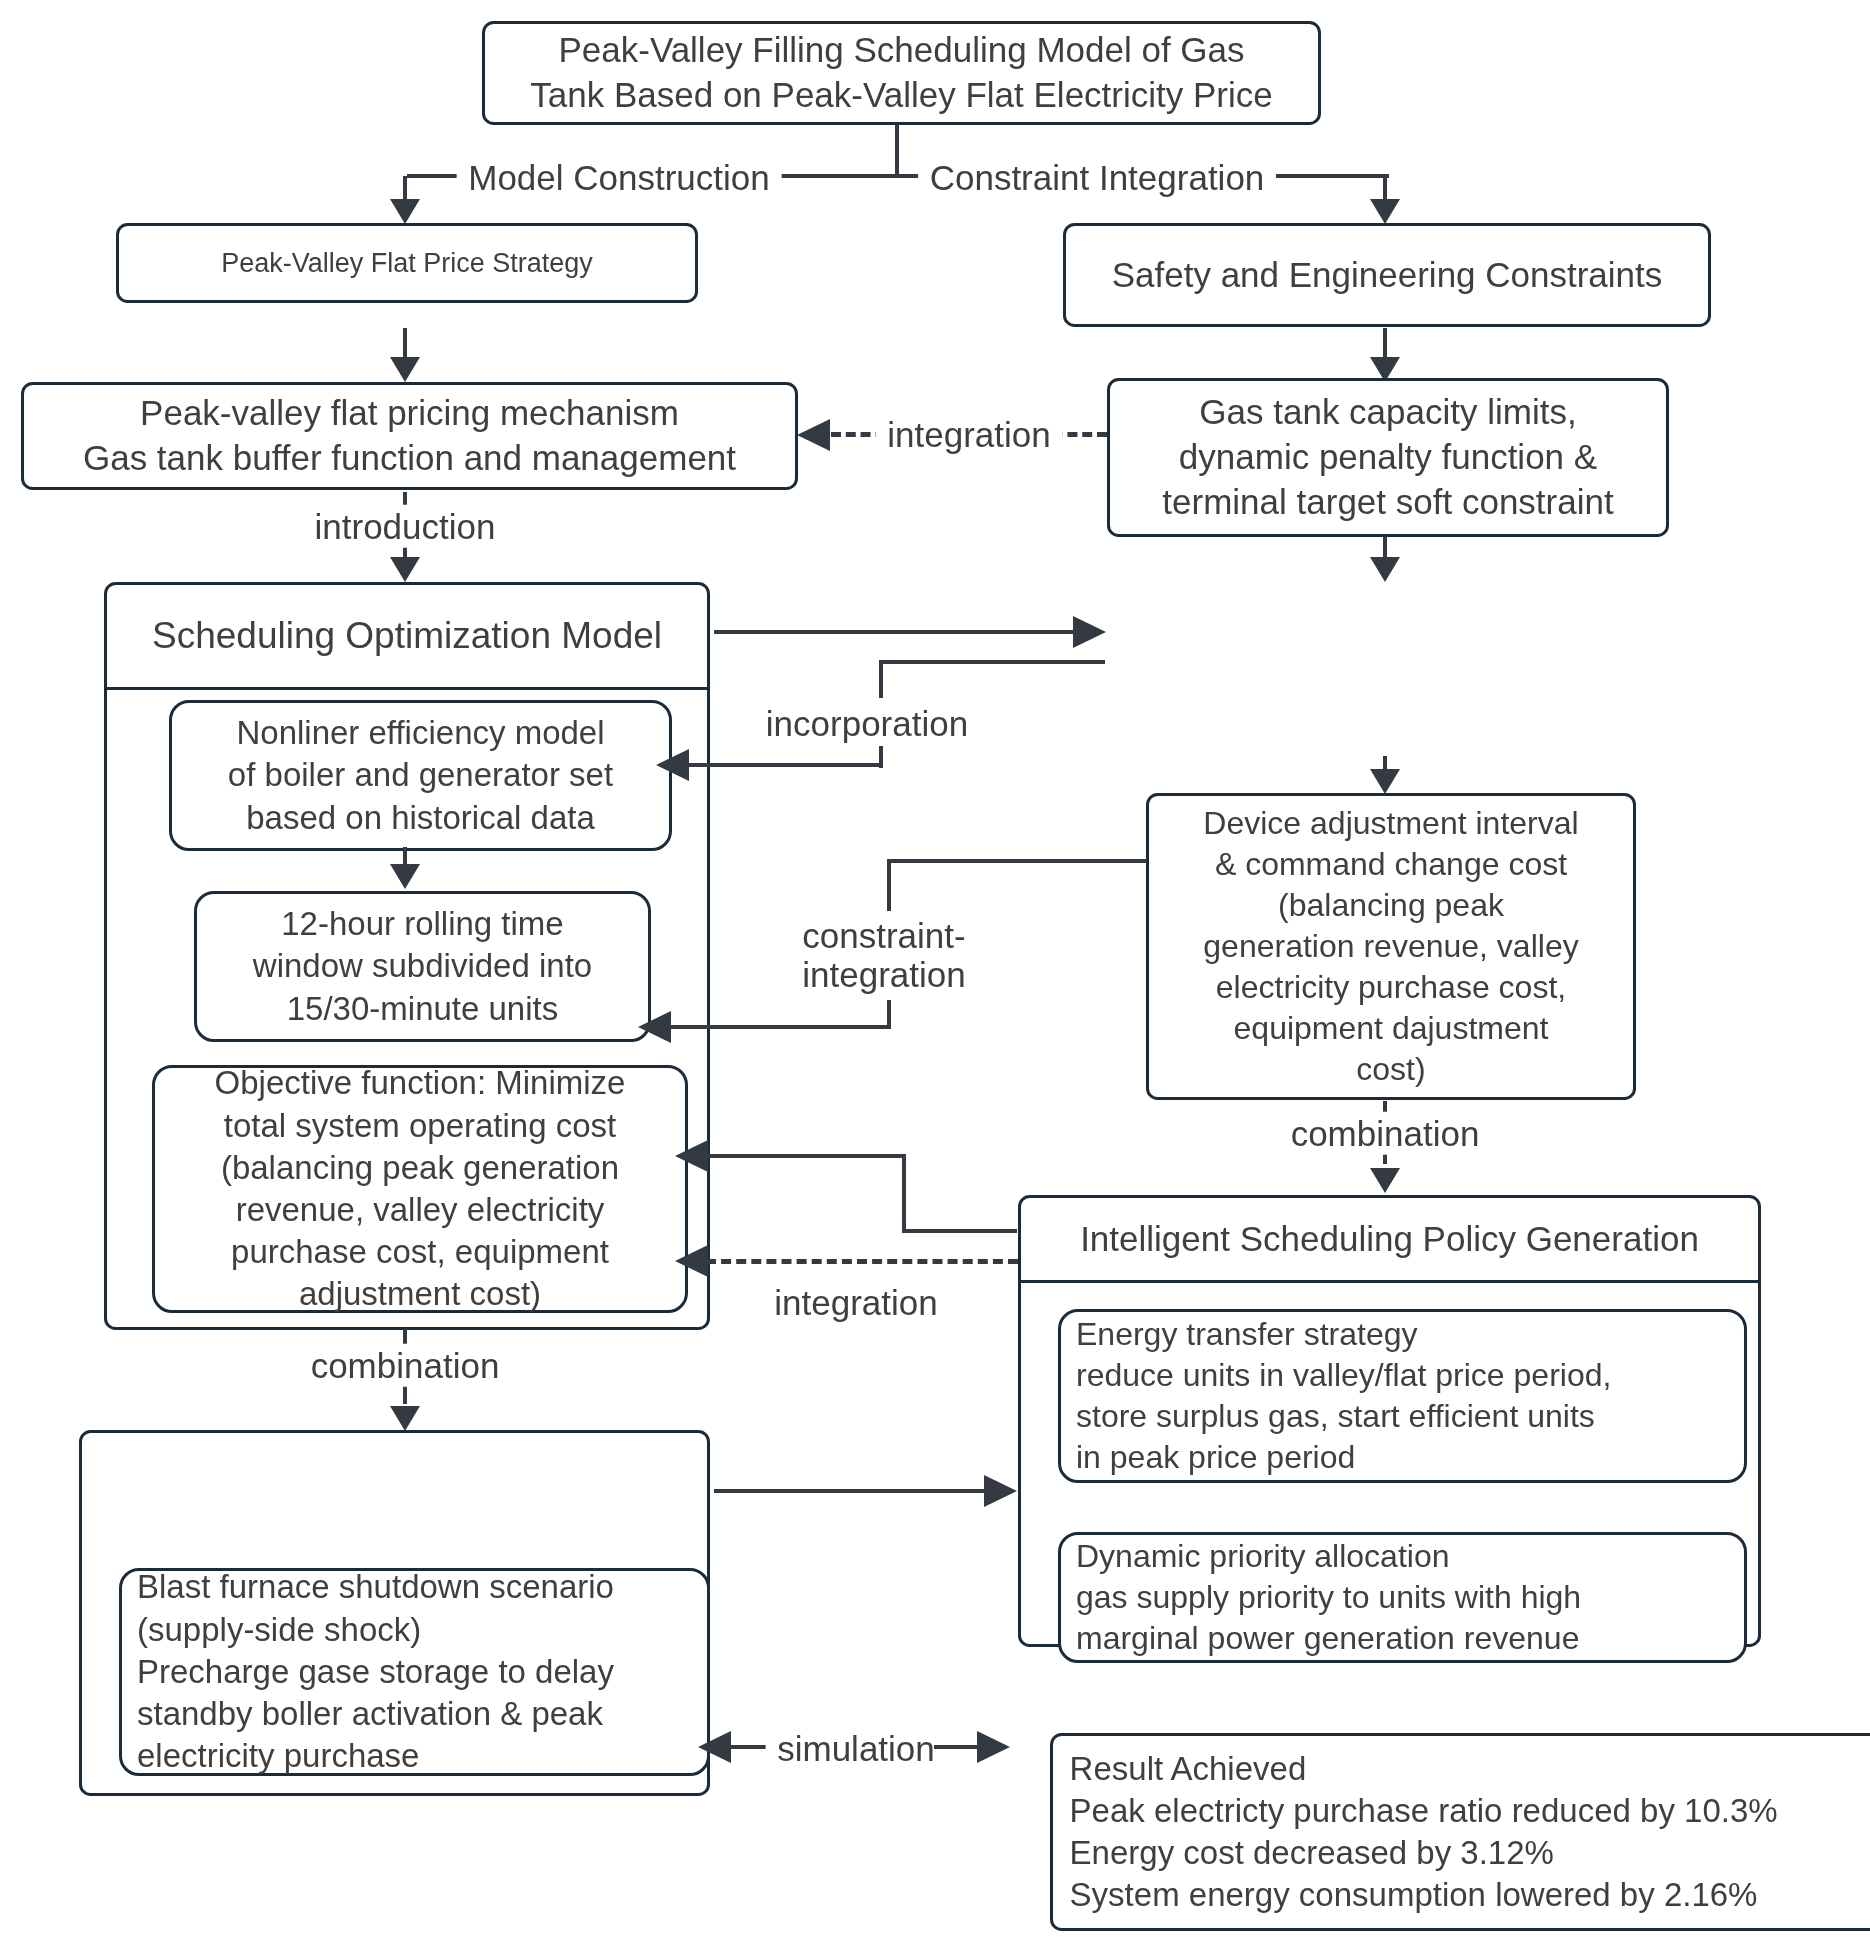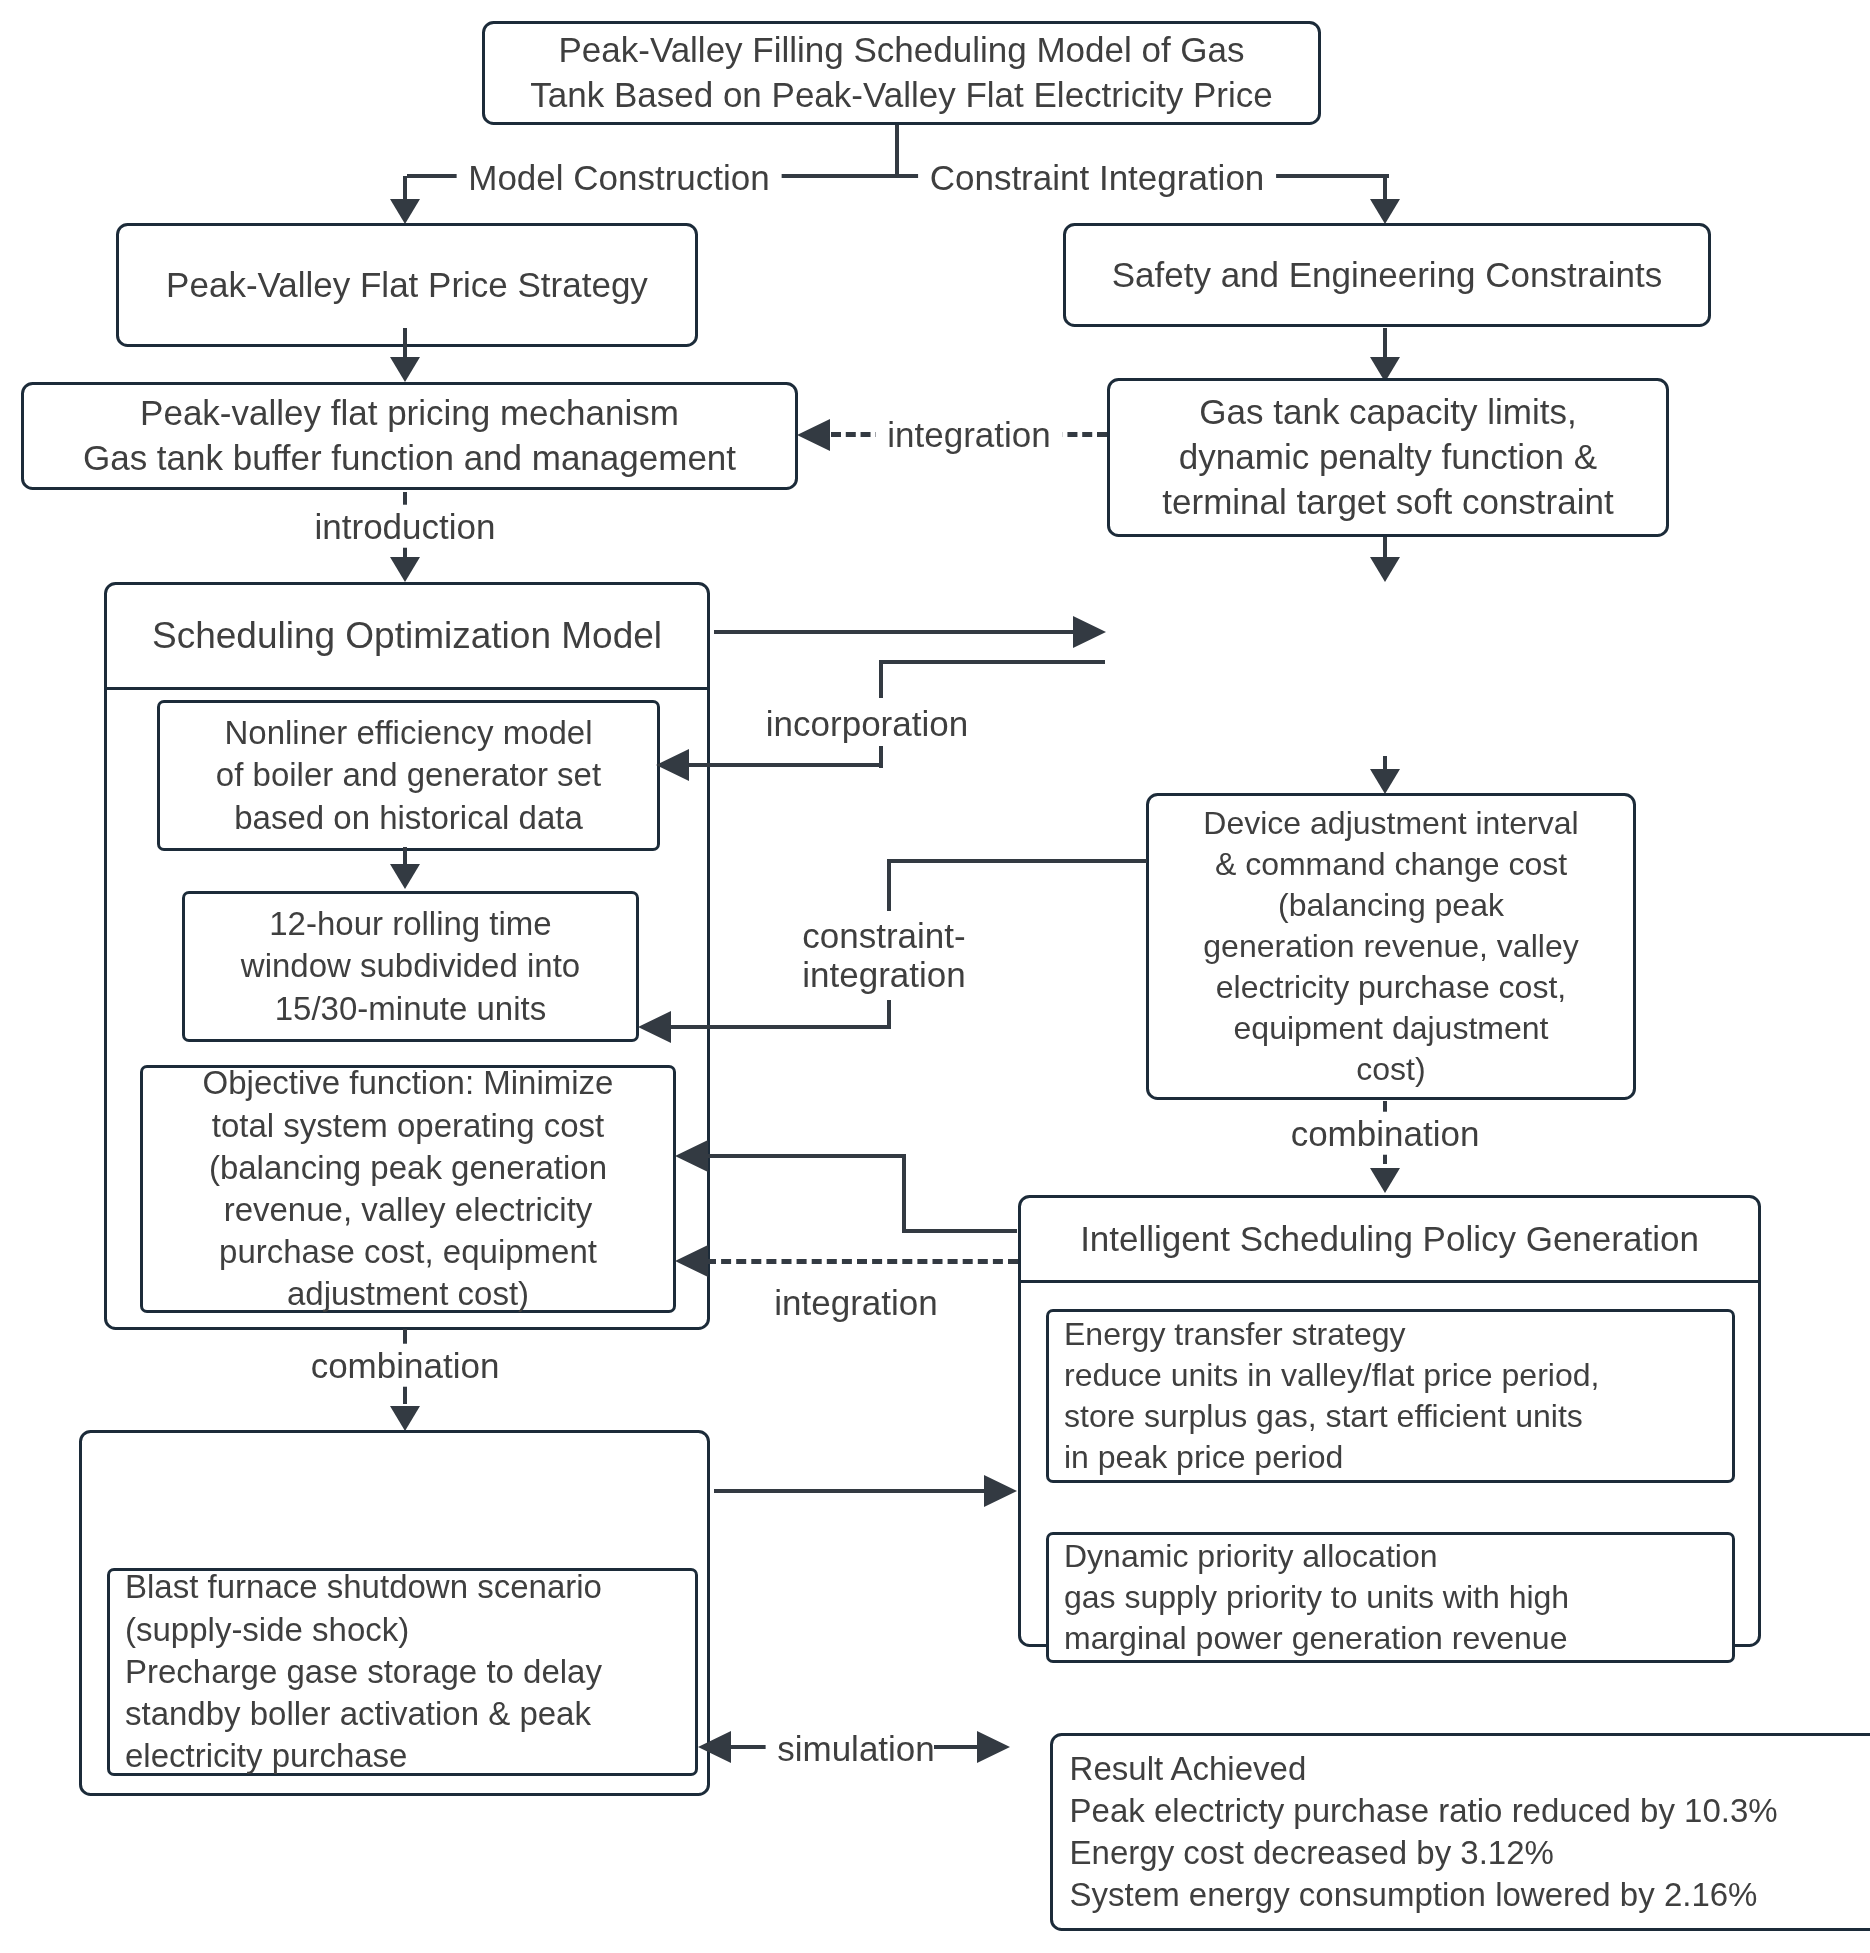--- a/index.html
+++ b/index.html
@@ -19,24 +19,24 @@
     border:3.3px solid #1c2b39;border-radius:11.6px;
   }
   .container-title{
     position:absolute;left:0;right:0;top:0;box-sizing:border-box;
     display:flex;align-items:center;justify-content:center;
     border-bottom:3.3px solid #1c2b39;
     color:#3f3f3f;text-align:center;white-space:pre;line-height:1.25;
     font-size:35px;padding:3.3px 8.3px;
   }
   .inner{position:absolute;box-sizing:border-box;background:#ffffff;
-    border:3.3px solid #1c2b39;border-radius:7px;
+    border:3.3px solid #1c2b39;border-radius:20px;
     display:flex;align-items:center;justify-content:center;
     color:#3f3f3f;text-align:center;white-space:pre;line-height:1.28;
-    padding:16px 15px;font-size:33px;}
+    padding:16px 15px;font-size:33px;margin-left:12px;}
   .inner.left{justify-content:flex-start;text-align:left;}
 
   .hline{position:absolute;height:4.2px;background:#333a42;}
   .vline{position:absolute;width:4.2px;background:#333a42;}
   .dash-h{position:absolute;height:0;border-top:5px dashed #333a42;}
 
   .ad{position:absolute;width:0;height:0;
       border-left:15px solid transparent;border-right:15px solid transparent;
       border-top:25px solid #333a42;}
   .al{position:absolute;width:0;height:0;
@@ -61,21 +61,21 @@
   <div class="vline" style="left:403px;top:176px;height:23px;"></div>
   <div class="ad" style="left:390px;top:199px;"></div>
   <div class="vline" style="left:1383px;top:176px;height:23px;"></div>
   <div class="ad" style="left:1370px;top:199px;"></div>
 
   <div class="lbl" style="left:619px;top:177px;">Model Construction</div>
   <div class="lbl" style="left:1097px;top:177px;">Constraint Integration</div>
 
   <div class="node" style="left:482px;top:21px;width:839px;height:104px;font-size:35px;">Peak-Valley Filling Scheduling Model of Gas
 Tank Based on Peak-Valley Flat Electricity Price</div>
-  <div class="node" style="left:116px;top:223px;width:582px;height:124px;font-size:35px;">Peak-Valley Flat Price Strategy</div>
+  <div class="node" style="left:116px;top:223px;width:582px;height:80px;font-size:27px;">Peak-Valley Flat Price Strategy</div>
   <div class="node" style="left:1063px;top:223px;width:648px;height:104px;font-size:35px;">Safety and Engineering Constraints</div>
 
   <div class="vline" style="left:403px;top:328px;height:30px;"></div>
   <div class="ad" style="left:390px;top:357px;"></div>
   <div class="vline" style="left:1383px;top:328px;height:30px;"></div>
   <div class="ad" style="left:1370px;top:357px;"></div>
 
   <div class="node" style="left:21px;top:382px;width:777px;height:108px;font-size:35px;">Peak-valley flat pricing mechanism
 Gas tank buffer function and management</div>
   <div class="node" style="left:1107px;top:378px;width:562px;height:159px;font-size:35px;">Gas tank capacity limits,

